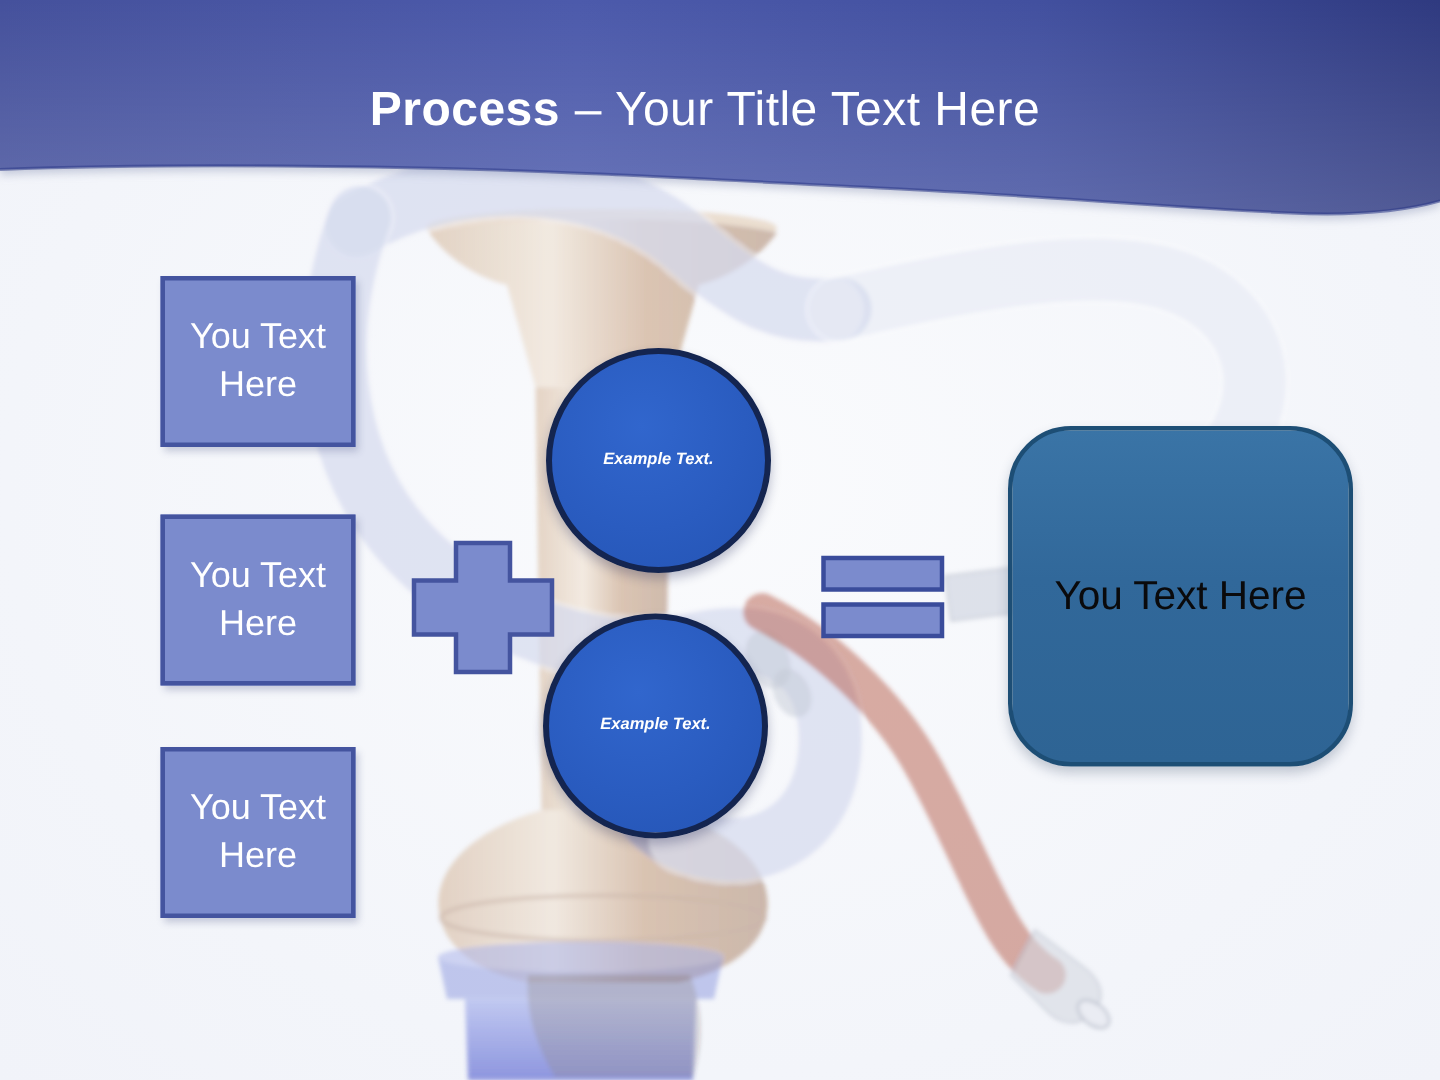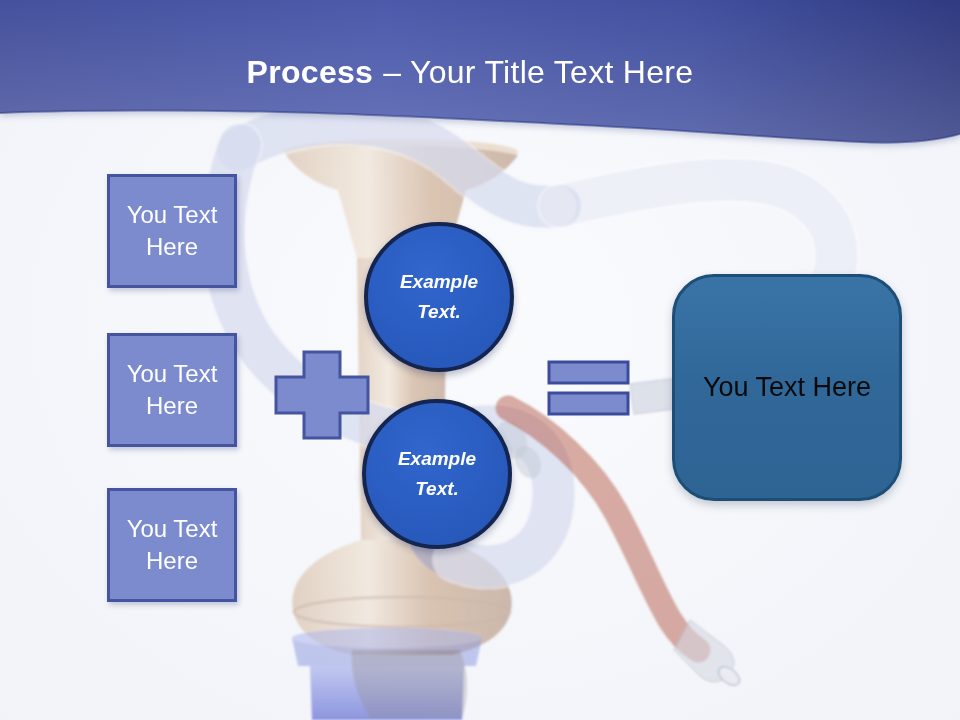--- a/index.html
+++ b/index.html
@@ -18,42 +18,42 @@
     filter: drop-shadow(0 3px 3px rgba(110,120,160,0.35)); }
   .header-title {
     position:absolute; top:54px; left:0; width:960px; z-index:3;
     text-align:center; padding-right:44px;
     color:#ffffff; font-size:32px; letter-spacing:0.3px;margin-left:12px;
   }
   .header-title .t-bold { font-weight:700; }
   .header-title .t-reg  { font-weight:400; margin-left:10px; }
 
   
-  .shape-layer { position:absolute; inset:0; z-index:4; }
+  .shape-layer { position:absolute; inset:0; z-index:4;margin-top:10px; }
 
   .input-box {
     position:absolute; left:107px; width:130px; height:114px;
     background:#7b8bcd; border:3px solid #44549f;
     box-shadow:2px 3px 5px rgba(70,80,130,0.28);
     display:flex; align-items:center; justify-content:center;
     text-align:center; color:#ffffff; font-size:24px; line-height:1.32;
     padding:0 8px;
   }
   #input-box-1 { top:174px; }
   #input-box-2 { top:333px; }
   #input-box-3 { top:488px; }
 
   .example-circle {
     position:absolute; width:150px; height:150px; border-radius:50%;
     background: radial-gradient(circle at 42% 34%, #3166cd 0%, #2a5cc0 55%, #2454b4 100%);
     border:4px solid #142550;
     box-shadow:0 4px 7px rgba(20,30,80,0.28);
     display:flex; align-items:center; justify-content:center;
     text-align:center; color:#ffffff;
-    font-size:19px; font-weight:700; font-style:italic; line-height:1.6;
+    font-size:11px; font-weight:700; font-style:italic; line-height:1.6;
     padding:0 34px;
   }
   #example-circle-1 { left:364px; top:222px; }
   #example-circle-2 { left:362px; top:399px; }
 
   .plus-sign   { position:absolute; left:270px; top:346px; }
   .equals-sign { position:absolute; left:547px; top:360px; }
 
   .result-box {
     position:absolute; left:672px; top:274px; width:230px; height:227px;

